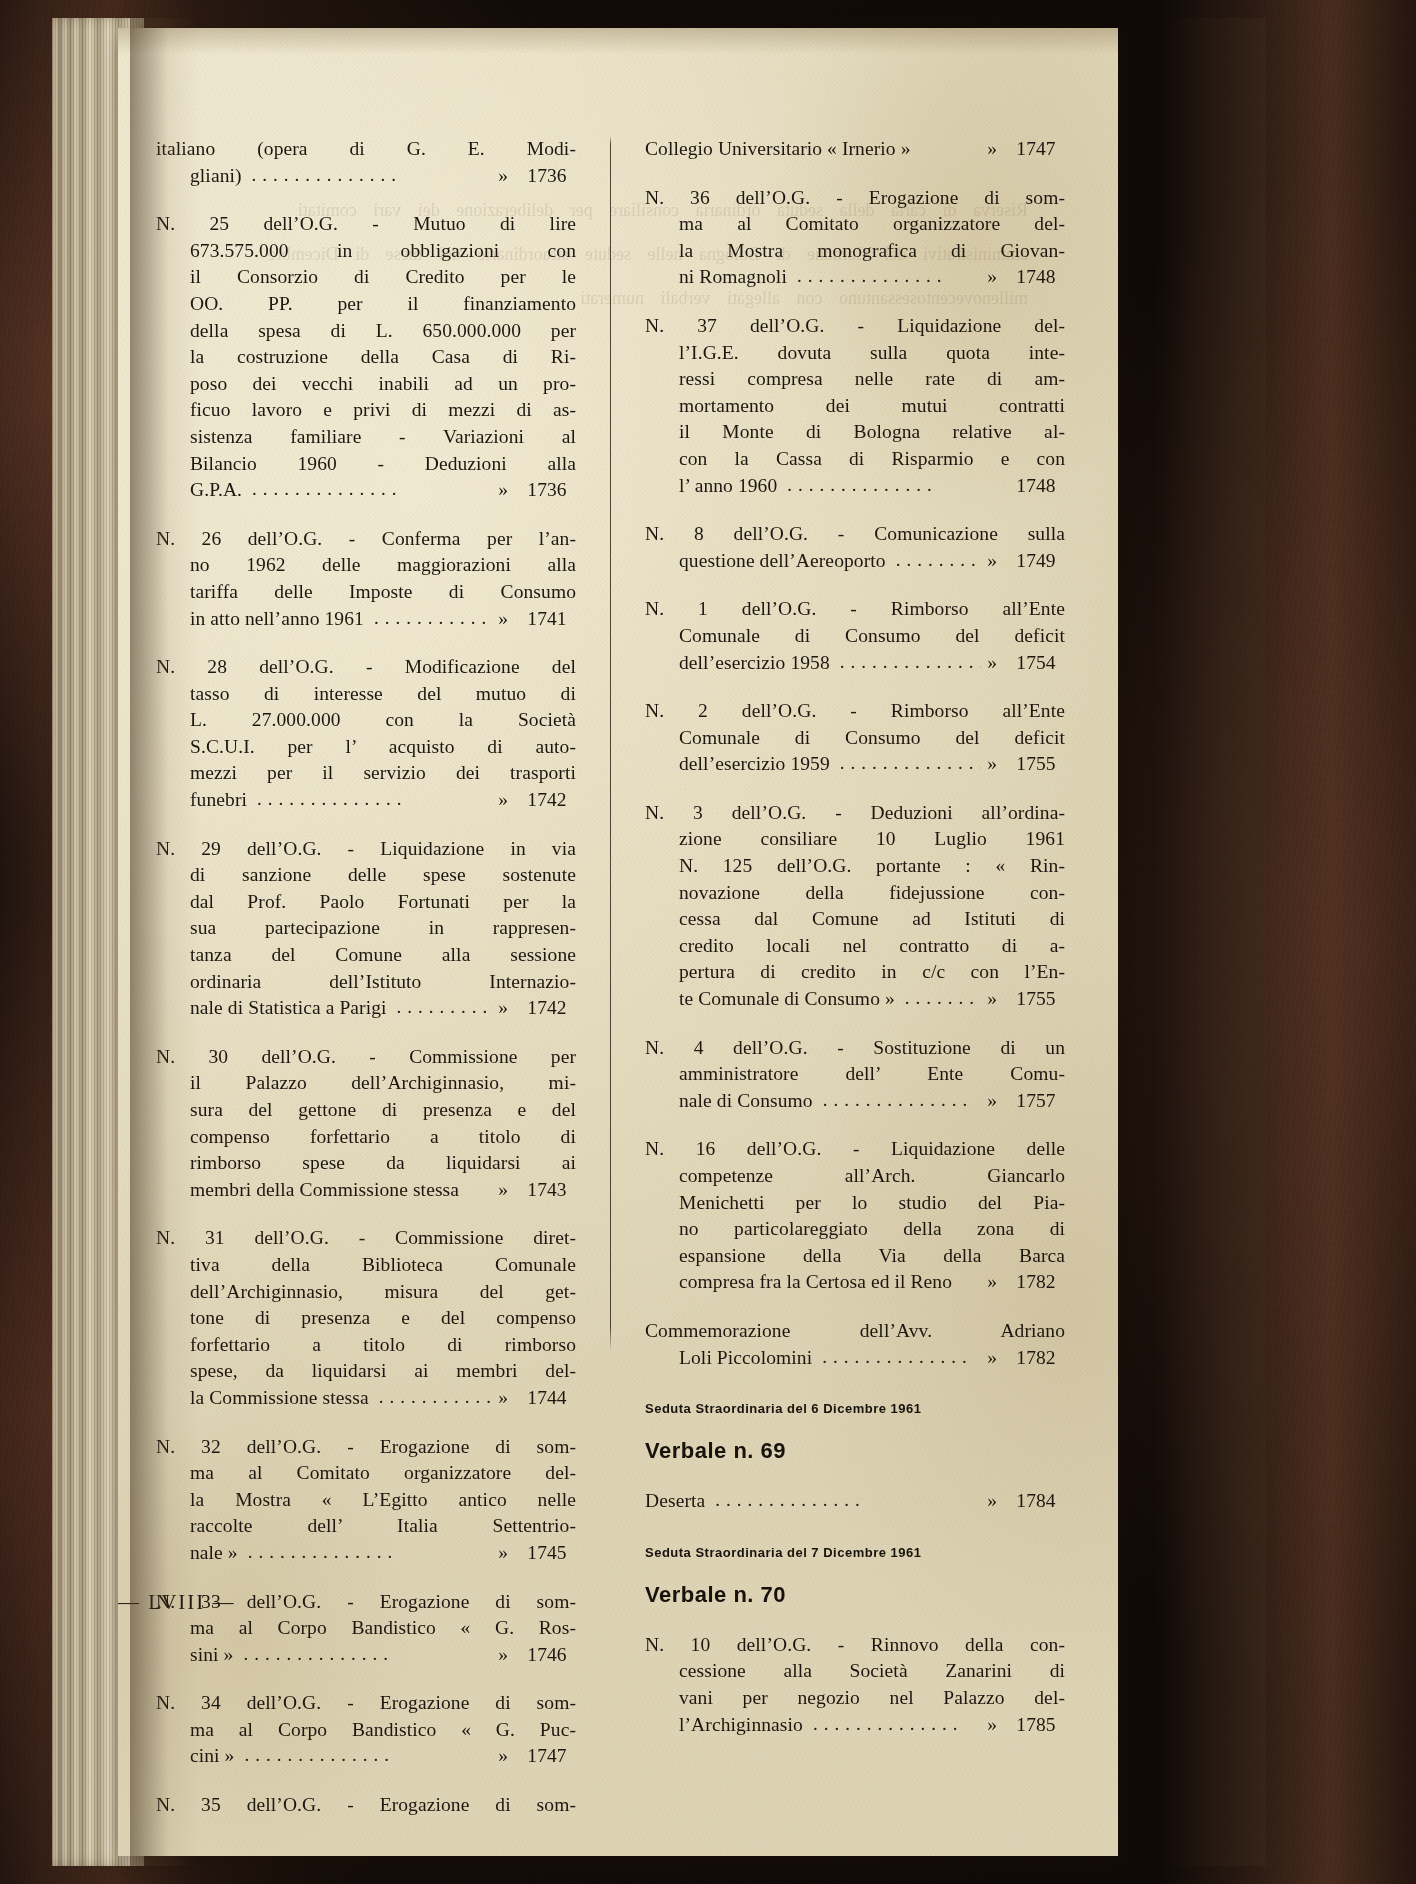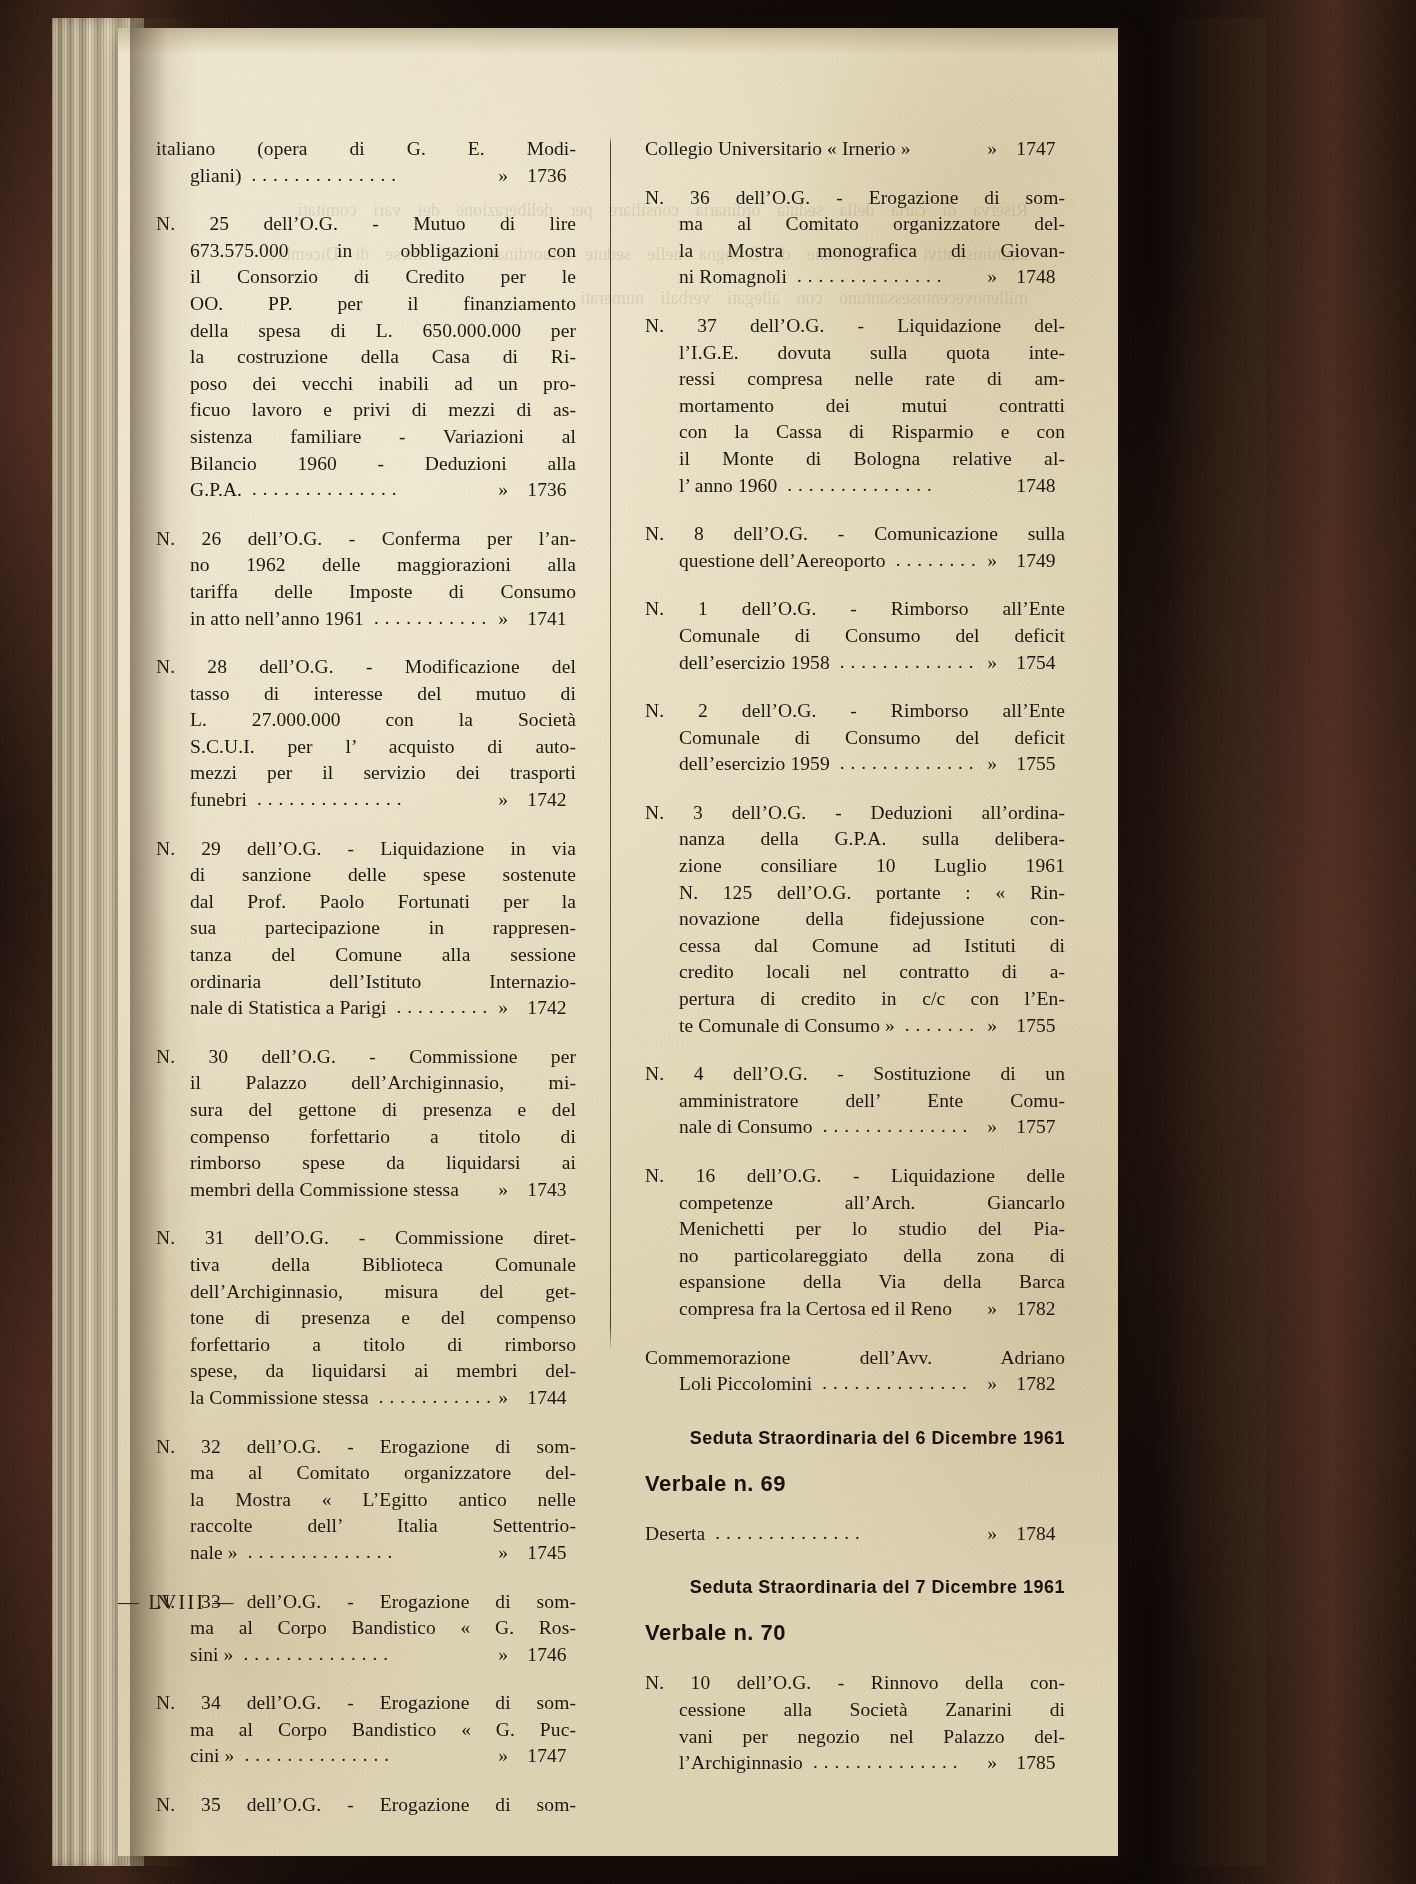--- a/index.html
+++ b/index.html
@@ -195,23 +195,23 @@
     flex: 0 0 auto;
     width: 58px;
     text-align: center;
     color: #1d1710;
     font-variant-numeric: lining-nums;
   }
 
   .seduta {
     font-family: "Liberation Sans", "DejaVu Sans", sans-serif;
     font-weight: bold;
-    font-size: 18px;
+    font-size: 13px;
     letter-spacing: 0.5px;
-    text-align: right;
+    text-align: left;
     color: #17120c;
     margin: 30px 0 22px 0;
   }
   .verbale {
     font-family: "Liberation Sans", "DejaVu Sans", sans-serif;
     font-weight: bold;
     font-size: 22px;
     letter-spacing: 0.5px;
     color: #17120c;
     margin: 0 0 24px 0;
@@ -353,41 +353,40 @@
               <div class="line just first">N. 36 dell’O.G. - Erogazione di som-</div>
               <div class="line just indent">ma al Comitato organizzatore del-</div>
               <div class="line just indent">la Mostra monografica di Giovan-</div>
               <div class="line indent"><span>ni Romagnoli</span><span class="lead">..............</span><span class="guil">»</span><span class="pgnum">1748</span></div>
             </div>
             <div class="entry">
               <div class="line just first">N. 37 dell’O.G. - Liquidazione del-</div>
               <div class="line just indent">l’I.G.E. dovuta sulla quota inte-</div>
               <div class="line just indent">ressi compresa nelle rate di am-</div>
               <div class="line just indent">mortamento dei mutui contratti</div>
+              <div class="line just indent">il Monte di Bologna relative al-</div>
               <div class="line just indent">con la Cassa di Risparmio e con</div>
-              <div class="line just indent">il Monte di Bologna relative al-</div>
               <div class="line indent"><span>l’ anno 1960</span><span class="lead">..............</span><span class="pgnum">1748</span></div>
             </div>
             <div class="entry">
               <div class="line just first">N. 8 dell’O.G. - Comunicazione sulla</div>
               <div class="line indent"><span>questione dell’Aereoporto</span><span class="lead">..............</span><span class="guil">»</span><span class="pgnum">1749</span></div>
             </div>
             <div class="entry">
               <div class="line just first">N. 1 dell’O.G. - Rimborso all’Ente</div>
               <div class="line just indent">Comunale di Consumo del deficit</div>
               <div class="line indent"><span>dell’esercizio 1958</span><span class="lead">..............</span><span class="guil">»</span><span class="pgnum">1754</span></div>
             </div>
             <div class="entry">
               <div class="line just first">N. 2 dell’O.G. - Rimborso all’Ente</div>
               <div class="line just indent">Comunale di Consumo del deficit</div>
               <div class="line indent"><span>dell’esercizio 1959</span><span class="lead">..............</span><span class="guil">»</span><span class="pgnum">1755</span></div>
             </div>
             <div class="entry">
               <div class="line just first">N. 3 dell’O.G. - Deduzioni all’ordina-</div>
-              <div class="line just indent">nanza della G.P.A. sulla delibera-</div>
               <div class="line just indent">zione consiliare 10 Luglio 1961</div>
               <div class="line just indent">N. 125 dell’O.G. portante : « Rin-</div>
               <div class="line just indent">novazione della fidejussione con-</div>
               <div class="line just indent">cessa dal Comune ad Istituti di</div>
               <div class="line just indent">credito locali nel contratto di a-</div>
               <div class="line just indent">pertura di credito in c/c con l’En-</div>
               <div class="line indent"><span>te Comunale di Consumo »</span><span class="lead">..............</span><span class="guil">»</span><span class="pgnum">1755</span></div>
             </div>
             <div class="entry">
               <div class="line just first">N. 4 dell’O.G. - Sostituzione di un</div>

